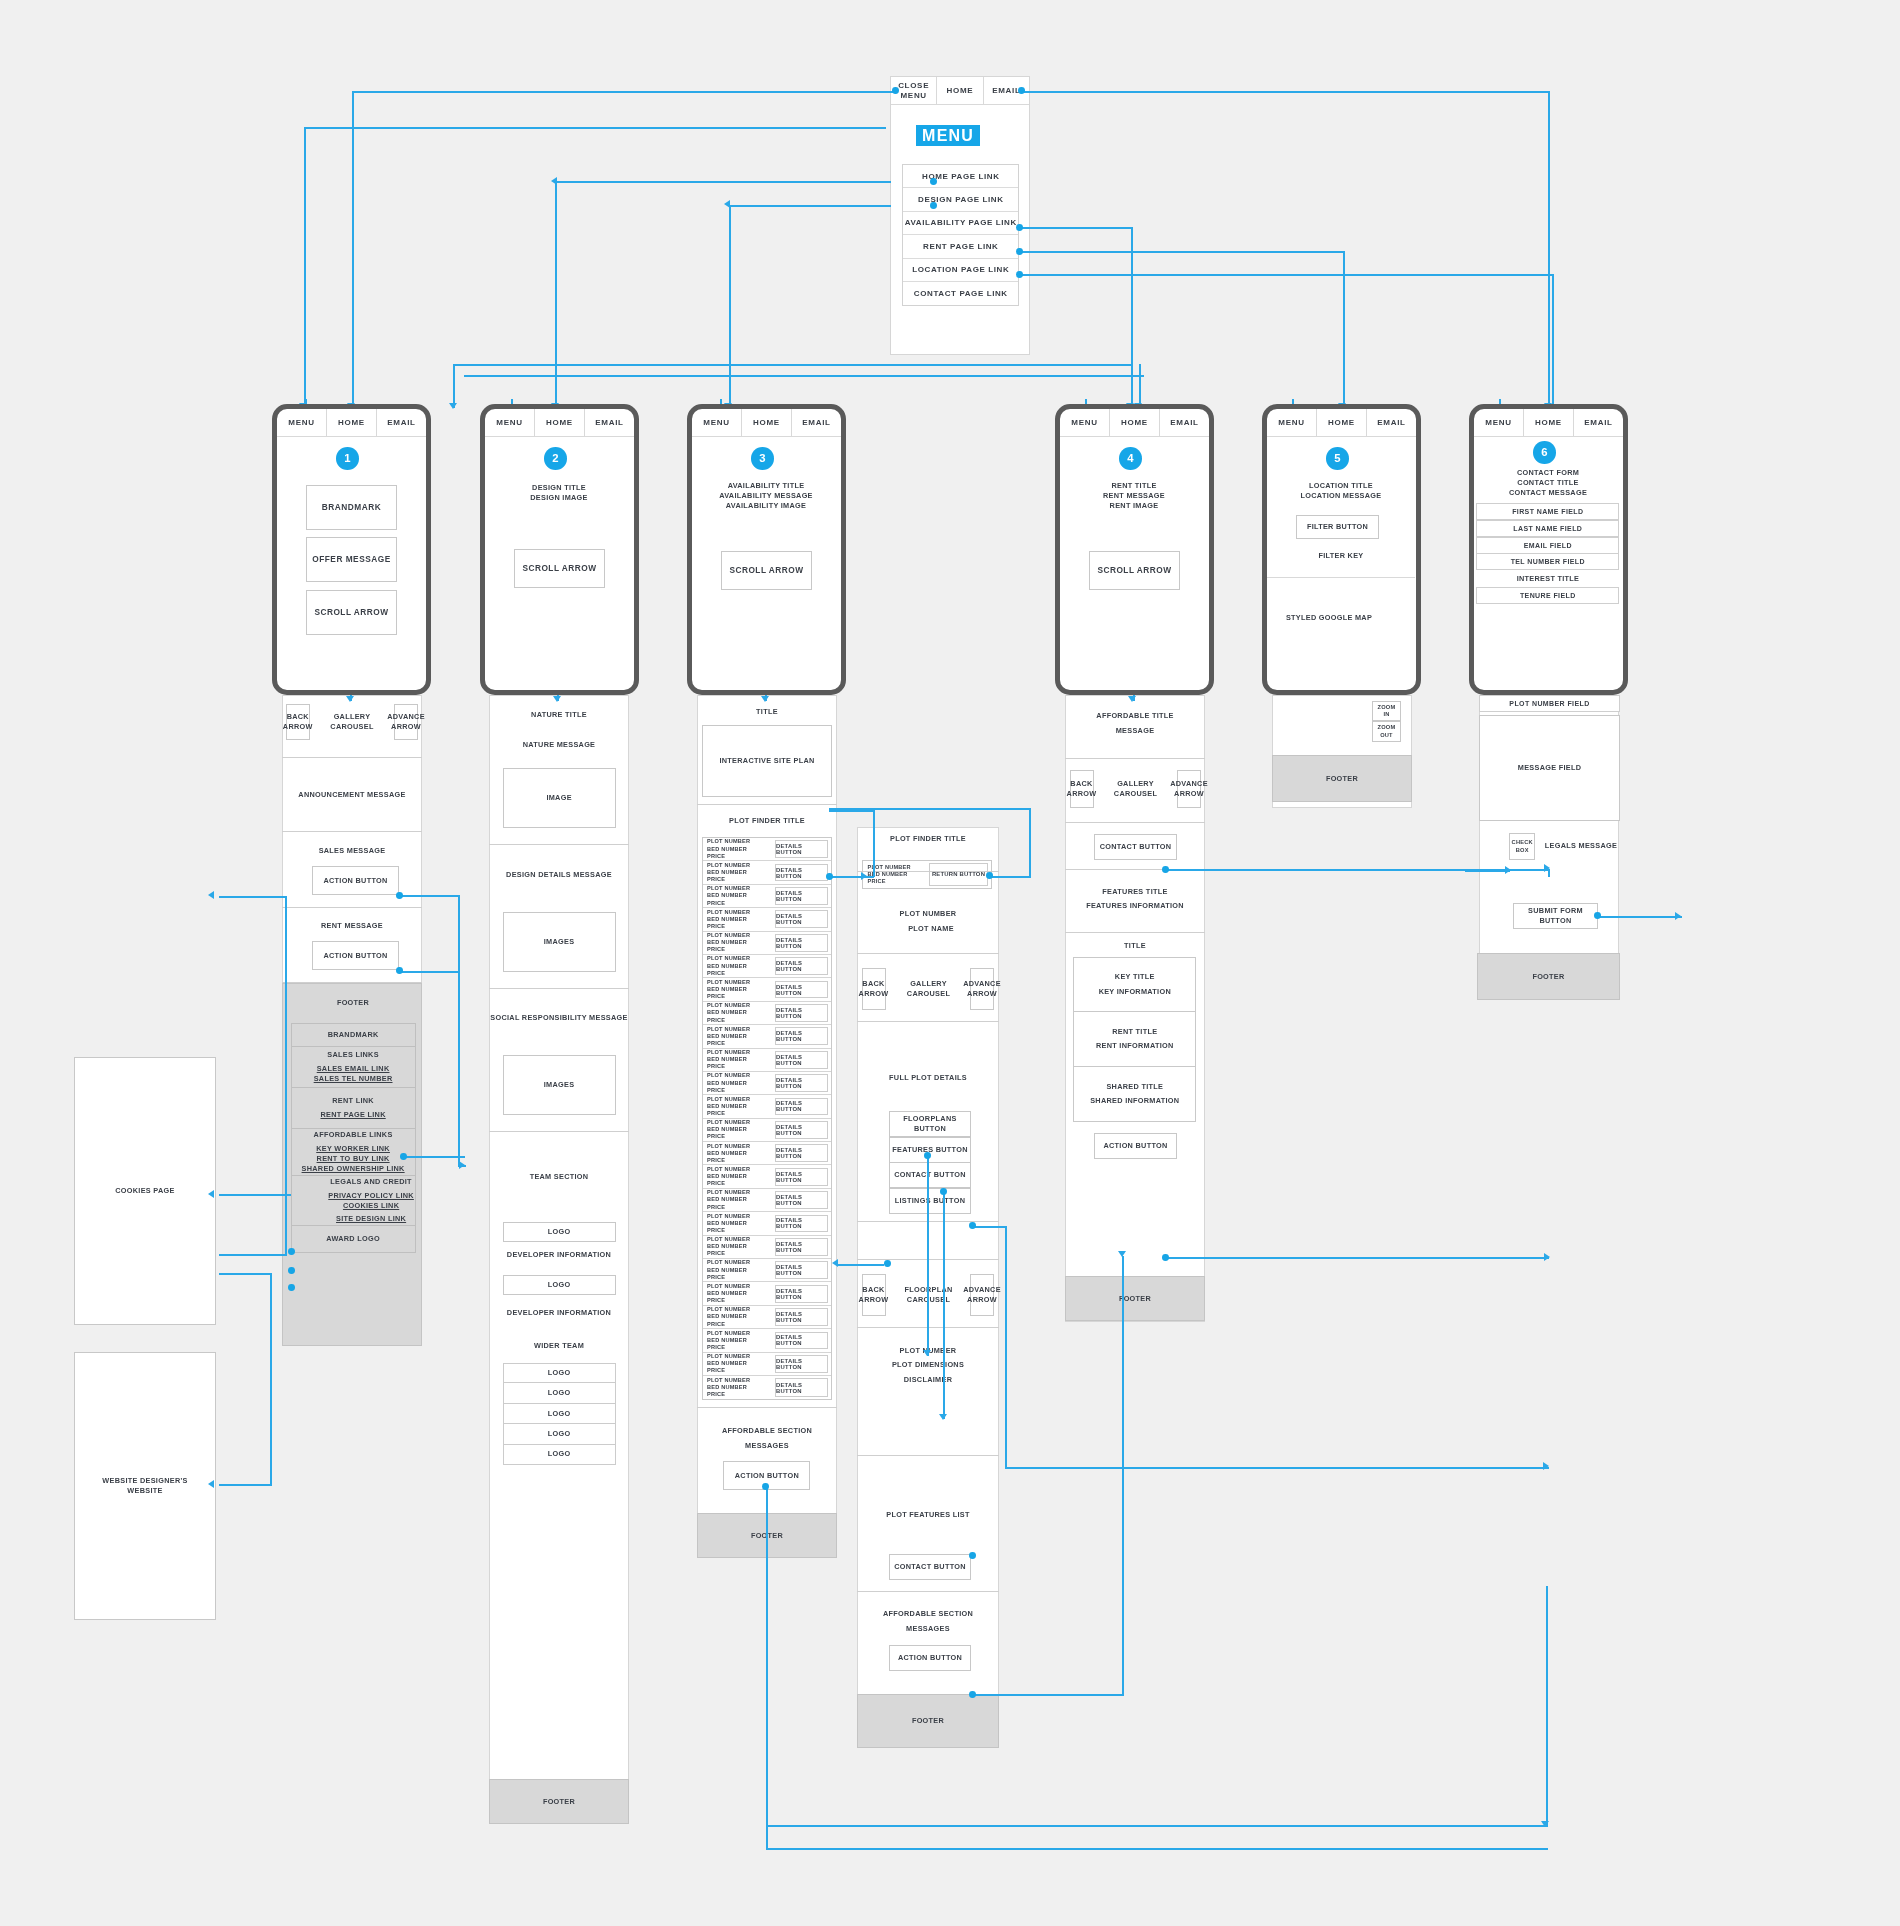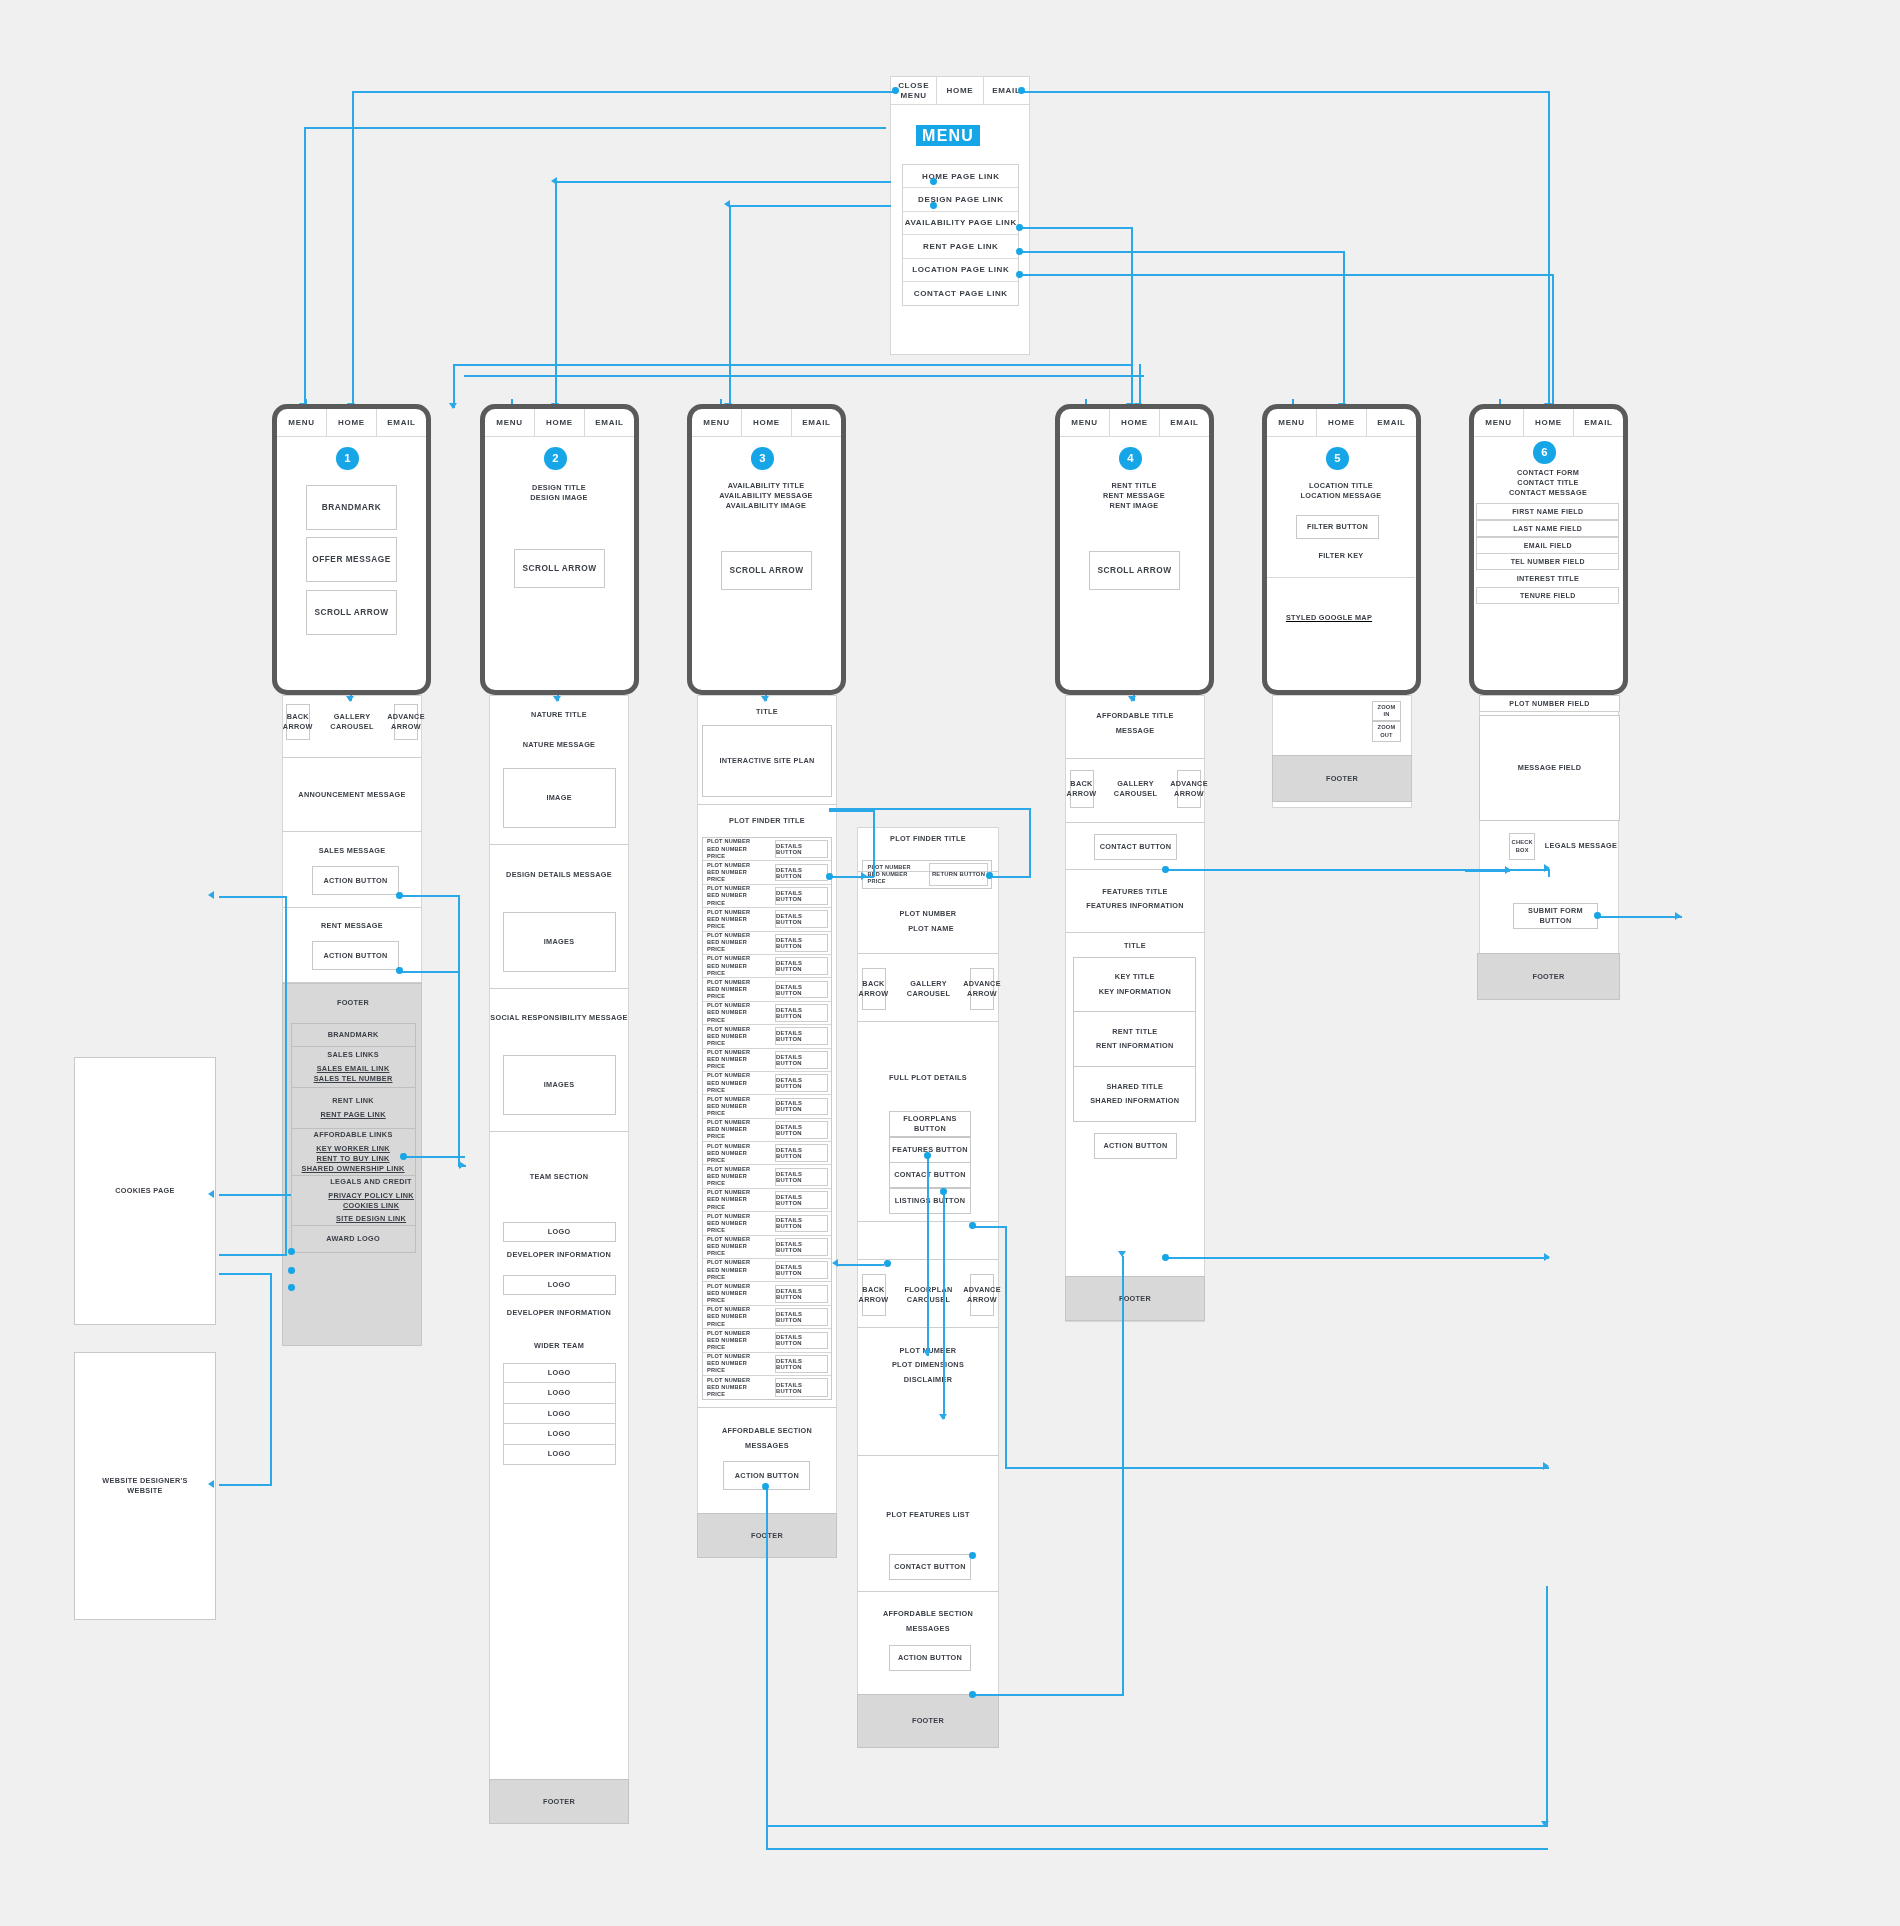--- a/index.html
+++ b/index.html
@@ -934,21 +934,21 @@
       <span class="lbl xs">LOCATION TITLE</span>
       <span class="lbl xs">LOCATION MESSAGE</span>
     </div>
     <div class="box center" style="left:29px;top:106px;width:83px;height:24px;">
         <span class="lbl xs">FILTER BUTTON</span>
       </div>
     <div class="plain center" style="left:0;top:142px;width:148px;">
         <span class="lbl xs">FILTER KEY</span>
       </div>
     <div class="plain" style="left:0;top:168px;width:148px;height:0.8px;background:#d9d9d9;"></div>
-    <div class="plain center" style="left:0;top:204px;width:124px;text-decoration:underline;">
+    <div class="plain center" style="left:0;top:204px;width:124px;">
         <span class="lbl xs">STYLED GOOGLE MAP</span>
       </div>
   </div>
   <div class="dot" style="left:1384px;top:418px;"></div>
 
   <div class="plain" style="left:1272px;top:695px;width:140px;height:54px;">
     <div class="box center" style="left:100px;top:6px;width:29px;height:20.4px;">
         <span class="lbl" style="font-size:5.7px;letter-spacing:0.2px;white-space:pre-line;line-height:1.25;">ZOOM
 IN</span>
       </div>

